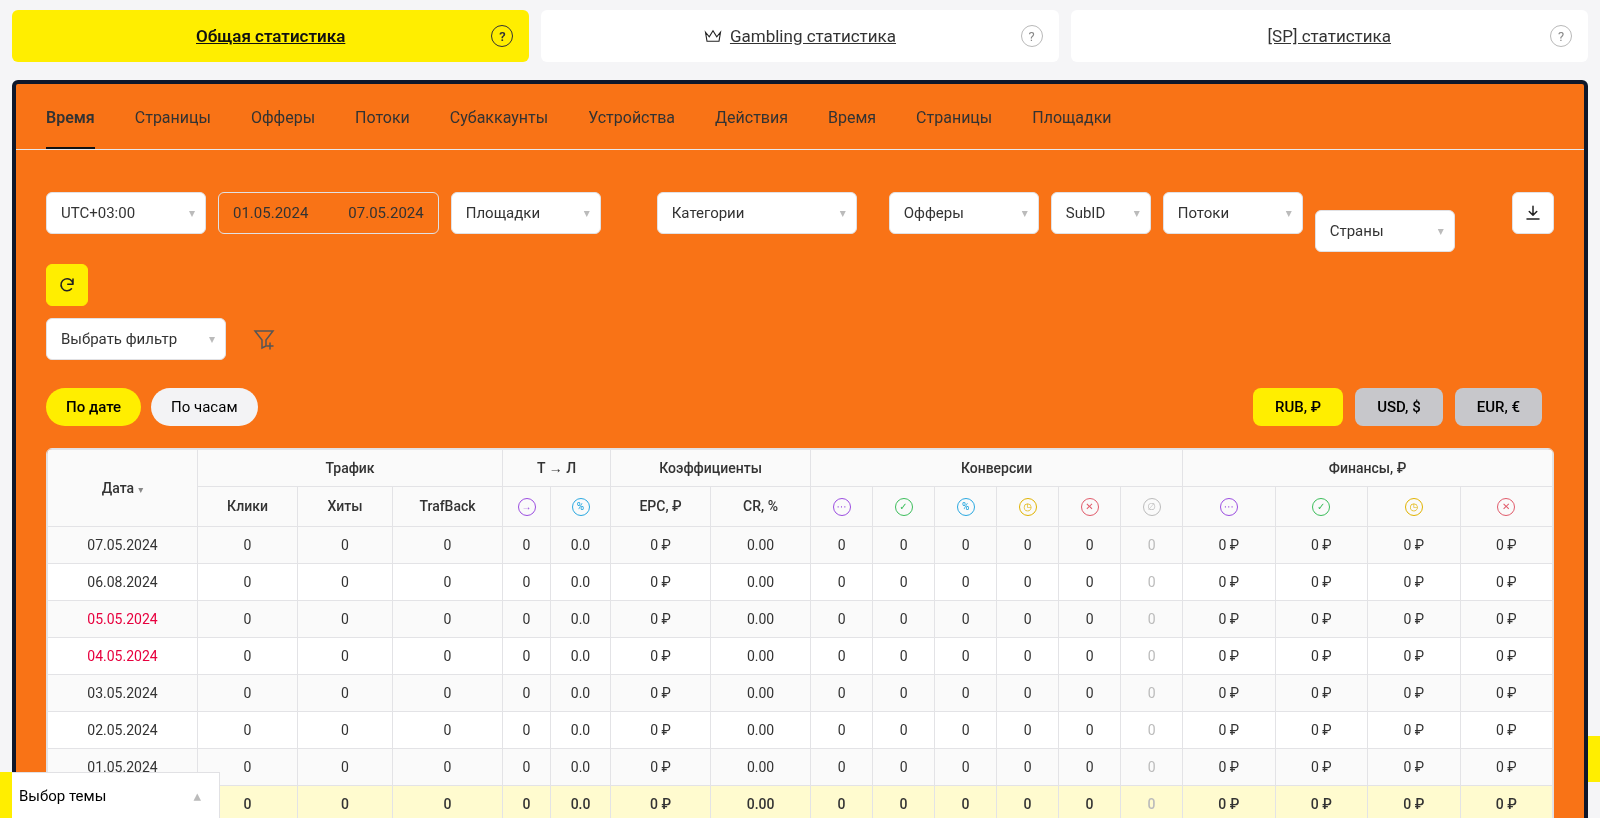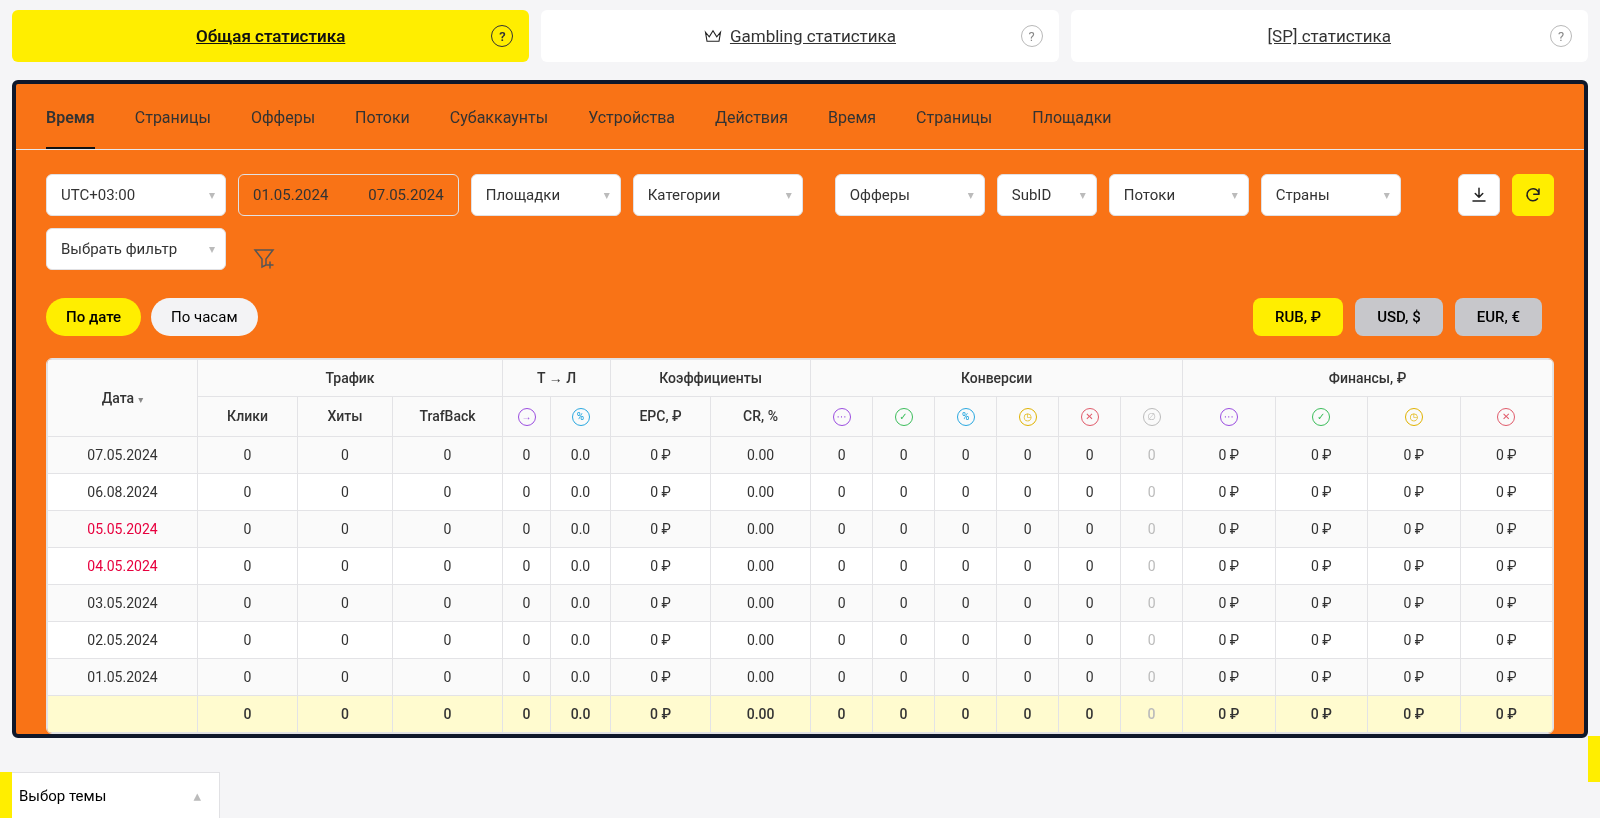--- a/index.html
+++ b/index.html
@@ -13,21 +13,21 @@
 .panel { background: #f97316; border-radius: 6px; margin: 18px 12px 0 12px; border: 4px solid #0f172a; }
 .sub-tabs { display: flex; padding: 0 30px; border-bottom: 1px solid #e8e8ea; gap: 40px; font-size: 16px; }
 .sub-tab { padding: 24px 0 20px 0; color: #333; cursor: pointer; border-bottom: 2px solid transparent; }
 .sub-tab.active { font-weight: 600; border-bottom-color: #111; }
 .filters { padding: 24px 30px 0 30px; display: flex; gap: 12px; flex-wrap: wrap; align-items: center; }
 .select { background: #fff; border: 1px solid #e1e1e4; border-radius: 6px; padding: 10px 34px 10px 14px; font-size: 15px; color: #333; position: relative; height: 42px; display: flex; align-items: center; cursor: pointer; min-width: 100px; }
 .select .chev { position: absolute; right: 10px; color: #bbb; font-size: 12px; }
 .date-range { border: 1px solid #e1e1e4; border-radius: 6px; height: 42px; display: flex; align-items: center; padding: 0 14px; gap: 40px; font-size: 15px; color: #333; cursor: pointer; }
 .icon-btn { width: 42px; height: 42px; border: 1px solid #e1e1e4; border-radius: 6px; display: flex; align-items: center; justify-content: center; background: #fff; cursor: pointer; }
 .icon-btn.yellow { background: #ffee00; border-color: #ffee00; }
-.filter-row2 { padding: 12px 30px 0 30px; display: flex; gap: 26px; align-items: flex-end; }
+.filter-row2 { padding: 12px 30px 0 30px; display: flex; gap: 26px; align-items: center; }
 .funnel-icon { width: 24px; height: 24px; }
 .mode-row { display: flex; justify-content: space-between; align-items: center; padding: 28px 30px 16px 30px; }
 .mode-pills { display: flex; gap: 10px; }
 .pill { padding: 10px 20px; border-radius: 22px; font-size: 15px; cursor: pointer; background: #f3f3f5; }
 .pill.active { background: #ffee00; font-weight: 500; }
 .currency-pills { display: flex; gap: 12px; margin-right: 12px; }
 .cur-pill { padding: 10px 22px; border-radius: 8px; font-size: 15px; cursor: pointer; background: #c7c7cb; font-weight: 500; }
 .cur-pill.active { background: #ffee00; }
 .table-wrap { margin: 6px 30px 0 30px; border: 1px solid #e1e1e4; border-radius: 6px; overflow: hidden; }
 table { border-collapse: collapse; width: 100%; table-layout: fixed; }
@@ -86,49 +86,49 @@
       <div class="sub-tab">Потоки</div>
       <div class="sub-tab">Субаккаунты</div>
       <div class="sub-tab">Устройства</div>
       <div class="sub-tab">Действия</div>
       <div class="sub-tab">Время</div>
       <div class="sub-tab">Страницы</div>
       <div class="sub-tab">Площадки</div>
     </div>
 
   <div class="filters">
-    <div class="select" style="width:180px;">
+    <div class="select" style="width:160px;">
       <span>UTC+03:00</span>
       <span class="chev">▾</span>
     </div>
     <div class="date-range">
       <span>01.05.2024</span>
       <span>07.05.2024</span>
     </div>
     <div class="select" style="width:150px;">
       <span>Площадки</span>
         <span class="chev">▾</span>
     </div>
-    <div class="select" style="width:170px;">
+    <div class="select" style="width:200px;margin-left:44px;">
       <span>Категории</span>
         <span class="chev">▾</span>
     </div>
     <div class="select" style="width:150px;margin-left:20px;">
       <span>Офферы</span>
         <span class="chev">▾</span>
     </div>
     <div class="select" style="width:100px;">
       <span>SubID</span>
         <span class="chev">▾</span>
     </div>
     <div class="select" style="width:140px;">
       <span>Потоки</span>
         <span class="chev">▾</span>
     </div>
-    <div class="select" style="width:140px;">
+    <div class="select" style="width:140px;margin-top:36px;">
       <span>Страны</span>
         <span class="chev">▾</span>
     </div>
     <div class="spacer"></div>
     <div class="icon-btn">
       <svg width="18" height="18" viewBox="0 0 24 24">
           <path d="M12 3v12m0 0l-5-5m5 5l5-5M4 20h16" stroke="#222" stroke-width="2" fill="none" stroke-linecap="round"></path>
         </svg>
     </div>
     <div class="icon-btn yellow">

